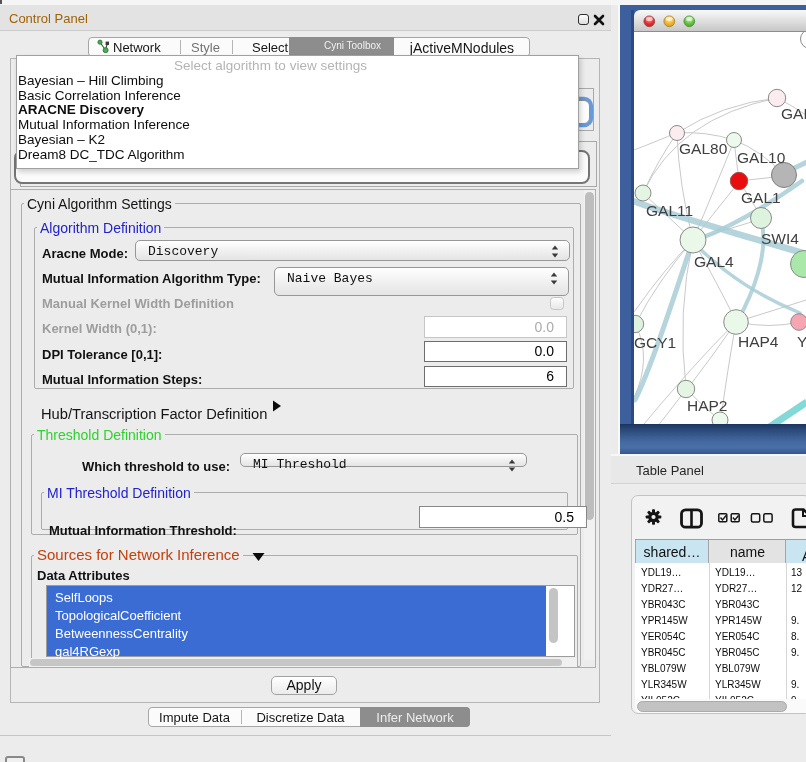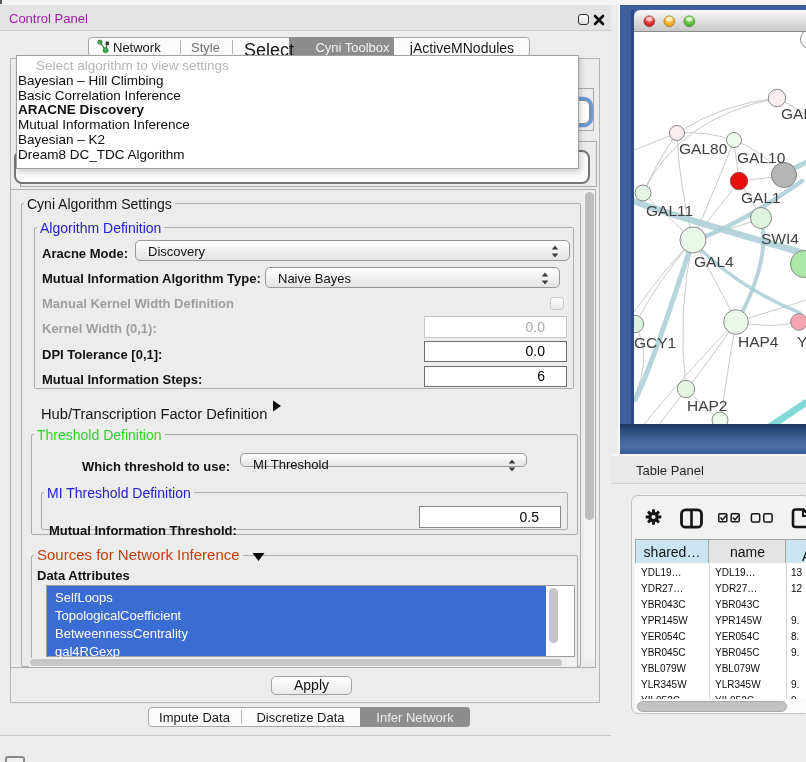--- a/index.html
+++ b/index.html
@@ -1,55 +1,55 @@
 <!DOCTYPE html>
 <html><head>
 <meta charset="utf-8">
 <style>
   * { margin:0; padding:0; box-sizing:border-box; }
   html,body { width:806px; height:762px; background:#ececec; font-family:"Liberation Sans", sans-serif; overflow:hidden; }
   .abs { position:absolute; }
   body { position:relative; }
   .lbl { position:absolute; font-size:13px; font-weight:bold; color:#111; white-space:nowrap; }
   .lblgray { color:#9d9d9d; }
-  .combo { position:absolute; border:1px solid #979797; border-radius:5px; background:linear-gradient(#ffffff,#f2f2f2 45%,#e4e4e4); font-size:13px; color:#111; }
+  .combo { position:absolute; border:1px solid #979797; border-radius:5px; background:linear-gradient(#ffffff,#f2f2f2 45%,#e4e4e4); font-size:13px; color:#111;font-family:Liberation Mono, monospace; }
   .combo .ctext { position:absolute; left:12px; top:3px; }
-  .field { position:absolute; background:#fff; font-size:14px; color:#000; text-align:right; padding-right:21px; }
+  .field { position:absolute; background:#fff; font-size:14px; color:#000; text-align:right; padding-right:12px; }
   .grp { position:absolute; border:1px solid #acacac; border-radius:2px; }
   .grplbl { position:absolute; font-size:14px; background:#ececec; padding:0 3px; white-space:nowrap; }
 </style>
 </head>
 <body>
 
 <div class="abs" style="left:0;top:0;width:806px;height:5px;background:#f5f5f5;"></div>
 <div class="abs" style="left:0;top:0;width:2px;height:4px;background:#555;"></div>
 
 <div class="abs" style="left:0;top:5px;width:617px;height:26px;background:#e3e3e3;border-bottom:1px solid #cccccc;"></div>
-<div class="abs" style="left:9px;top:11px;font-size:13px;color:#a21caf;">Control Panel</div>
+<div class="abs" style="left:9px;top:11px;font-size:13px;color:#a16207;">Control Panel</div>
 <div class="abs" style="left:578px;top:14px;width:11px;height:11px;border:1.6px solid #2e2e2e;border-radius:3px;background:linear-gradient(#fff,#dcdcdc);"></div>
 <svg class="abs" style="left:593px;top:14px;" width="12" height="12" viewBox="0 0 12 12">
     <path d="M2,2 L10,10 M10,2 L2,10" stroke="#111" stroke-width="2.6" stroke-linecap="round"></path>
   </svg>
 
 <div class="abs" style="left:0;top:32px;width:611px;height:704px;background:#ececec;"></div>
 
 <div class="abs" style="left:88px;top:37px;width:442px;height:20px;background:#fbfbfb;border:1px solid #a6a6a6;border-radius:4px;"></div>
 <div class="abs" style="left:180px;top:40px;width:1px;height:14px;background:#b5b5b5;"></div>
 <div class="abs" style="left:232px;top:40px;width:1px;height:14px;background:#b5b5b5;"></div>
 <div class="abs" style="left:289px;top:37px;width:105px;height:20px;background:#8d8d8d;"></div>
 <svg class="abs" style="left:97px;top:39px;" width="13" height="15" viewBox="0 0 13 15">
   <path d="M3.5,4 L8.5,11 M8.5,11 L10,5.5" stroke="#2b6e33" stroke-width="1.2" fill="none"></path>
   <circle cx="3" cy="3.2" r="2.1" fill="#44b04e" stroke="#2b6e33" stroke-width="0.8"></circle>
   <circle cx="8.6" cy="11.2" r="2.5" fill="#44b04e" stroke="#2b6e33" stroke-width="0.8"></circle>
   <rect x="8.6" y="2.6" width="3.4" height="3.4" fill="#3a3a3a"></rect>
 </svg>
 <div class="abs" style="left:113px;top:40px;font-size:13px;color:#161616;">Network</div>
 <div class="abs" style="left:191px;top:40px;font-size:13px;color:#737373;">Style</div>
-<div class="abs" style="left:244px;top:40px;font-size:18px;color:#161616;">Select</div>
-<div class="abs" style="left:289px;top:40px;width:127px;text-align:center;font-size:13px;color:#f2f2f2;">Cyni Toolbox</div>
+<div class="abs" style="left:252px;top:40px;font-size:13px;color:#161616;">Select</div>
+<div class="abs" style="left:289px;top:40px;width:127px;text-align:center;font-size:10px;color:#f2f2f2;">Cyni Toolbox</div>
 <div class="abs" style="left:394px;top:40px;width:136px;text-align:center;font-size:14px;color:#161616;">jActiveMNodules</div>
 
 <div class="abs" style="left:10px;top:58px;width:590px;height:645px;border:1px solid #b5b5b5;background:#ececec;"></div>
 
 <div class="abs" style="left:300px;top:88px;width:294px;height:43px;border:1px solid #a8a8a8;"></div>
 <div class="abs" style="left:478px;top:100px;width:112px;height:24px;border:1px solid #8f8f8f;border-radius:6px;background:#fff;box-shadow:0 0 0 3.2px rgba(95,150,216,0.95);"></div>
 <div class="abs" style="left:20px;top:141px;width:577px;height:46px;border:1px solid #a8a8a8;"></div>
 <div class="abs" style="left:14px;top:150px;width:576px;height:34px;border:2px solid #757575;border-radius:8px;background:#fbfbfb;"></div>
 
 <div class="abs" style="left:10px;top:189px;width:586px;height:479px;border:1px solid #aeaeae;background:#ececec;"></div>
@@ -63,21 +63,21 @@
 <div class="grplbl" style="left:37px;top:220px;color:#2222cc;">Algorithm Definition</div>
 <div class="lbl" style="left:42px;top:246px;">Aracne Mode:</div>
 <div class="combo" style="left:135px;top:240px;width:435px;height:21px;">
     <span class="ctext">Discovery</span>
 <svg style="position:absolute;right:10px;top:4px;" width="8" height="13" viewBox="0 0 8 13">
       <path d="M4,0.5 L7.2,4.4 L0.8,4.4 Z" fill="#3a3a3a"></path>
       <path d="M4,12.5 L7.2,8.6 L0.8,8.6 Z" fill="#3a3a3a"></path>
     </svg>
   </div>
 <div class="lbl" style="left:42px;top:271px;">Mutual Information Algorithm Type:</div>
-<div class="combo" style="left:265px;top:267px;width:295px;height:21px;">
+<div class="combo" style="left:274px;top:267px;width:295px;height:29px;">
     <span class="ctext">Naive Bayes</span>
 <svg style="position:absolute;right:10px;top:4px;" width="8" height="13" viewBox="0 0 8 13">
       <path d="M4,0.5 L7.2,4.4 L0.8,4.4 Z" fill="#3a3a3a"></path>
       <path d="M4,12.5 L7.2,8.6 L0.8,8.6 Z" fill="#3a3a3a"></path>
     </svg>
   </div>
 <div class="lbl lblgray" style="left:42px;top:296px;">Manual Kernel Width Definition</div>
 <div class="abs" style="left:550px;top:297px;width:14px;height:13px;border:1px solid #c6c6c6;border-radius:3.5px;background:linear-gradient(#fdfdfd,#e7e7e7);"></div>
 <div class="lbl lblgray" style="left:42px;top:321px;">Kernel Width (0,1):</div>
 <div class="field" style="left:424px;top:316px;width:143px;height:22px;border:1px solid #c6c6c6;color:#ababab;line-height:20px;">0.0</div>
@@ -96,50 +96,50 @@
 <div class="combo" style="left:240px;top:453px;width:287px;height:14px;">
     <span class="ctext">MI Threshold</span>
 <svg style="position:absolute;right:10px;top:4.5px;" width="8" height="13" viewBox="0 0 8 13">
       <path d="M4,0.5 L7.2,4.4 L0.8,4.4 Z" fill="#3a3a3a"></path>
       <path d="M4,12.5 L7.2,8.6 L0.8,8.6 Z" fill="#3a3a3a"></path>
     </svg>
   </div>
 <div class="grp" style="left:41px;top:492px;width:527px;height:38px;"></div>
 <div class="grplbl" style="left:44px;top:485px;color:#2222cc;">MI Threshold Definition</div>
 <div class="lbl" style="left:49px;top:510px;margin-top:13px;">Mutual Information Threshold:</div>
-<div class="field" style="left:419px;top:506px;width:142px;height:22px;border:1px solid #888888;line-height:20px;">0.5</div>
+<div class="field" style="left:419px;top:506px;width:168px;height:22px;border:1px solid #888888;line-height:20px;">0.5</div>
 
 <div class="grp" style="left:31px;top:555px;width:547px;height:113px;"></div>
 <div class="grplbl" style="left:34px;top:546px;color:#c2410c;font-size:15px;">Sources for Network Inference</div>
 <svg class="abs" style="left:252px;top:552px;" width="13" height="10" viewBox="0 0 13 10">
     <path d="M0.5,1 L12.5,1 L6.5,9 Z" fill="#0a0a0a"></path>
   </svg>
 <div class="lbl" style="left:37px;top:568px;">Data Attributes</div>
 <div class="abs" style="left:46px;top:585px;width:529px;height:72px;border:1px solid #9c9c9c;background:#fff;"></div>
 <div class="abs" style="left:47px;top:586px;width:499px;height:70px;background:#3b6cd4;"></div>
 <div class="abs" style="left:55px;top:589px;font-size:13px;color:#fff;line-height:18px;">SelfLoops<br>TopologicalCoefficient<br>BetweennessCentrality<br>gal4RGexp</div>
 <div class="abs" style="left:549px;top:588px;width:9px;height:55px;background:#c4c4c4;border-radius:4.5px;"></div>
 <div class="abs" style="left:29px;top:658px;width:548px;height:9px;background:#f0f0f0;"></div>
 <div class="abs" style="left:30px;top:659px;width:532px;height:7px;background:#c6c6c6;border-radius:3.5px;"></div>
 
-<div class="abs" style="left:271px;top:676px;width:81px;height:19px;border:1px solid #a2a2a2;border-radius:5px;background:linear-gradient(#ffffff,#ebebeb);font-size:14px;color:#111;text-align:center;line-height:17px;">Apply</div>
+<div class="abs" style="left:271px;top:676px;width:66px;height:19px;border:1px solid #a2a2a2;border-radius:5px;background:linear-gradient(#ffffff,#ebebeb);font-size:14px;color:#111;text-align:center;line-height:17px;">Apply</div>
 
 <div class="abs" style="left:148px;top:707px;width:322px;height:20px;background:#fbfbfb;border:1px solid #a6a6a6;border-radius:4px;"></div>
 <div class="abs" style="left:241px;top:710px;width:1px;height:14px;background:#b5b5b5;"></div>
 <div class="abs" style="left:360px;top:707px;width:110px;height:20px;background:#8d8d8d;border-radius:0 4px 4px 0;"></div>
 <div class="abs" style="left:148px;top:710px;width:93px;text-align:center;font-size:13px;color:#161616;">Impute Data</div>
 <div class="abs" style="left:241px;top:710px;width:119px;text-align:center;font-size:13px;color:#161616;">Discretize Data</div>
 <div class="abs" style="left:360px;top:710px;width:110px;text-align:center;font-size:13px;color:#ededed;">Infer Network</div>
 
 <div class="abs" style="left:0;top:735px;width:611px;height:1px;background:#c6c6c6;"></div>
 <div class="abs" style="left:0;top:736px;width:611px;height:26px;background:#ececec;"></div>
 <div class="abs" style="left:5px;top:756px;width:20px;height:10px;border:2.5px solid #898989;border-radius:3px;background:#f0f0f0;"></div>
 
 <div class="abs" style="left:16px;top:55px;width:563px;height:114px;background:#fff;border:1px solid #a0a0a0;box-shadow:2px 3px 5px rgba(0,0,0,0.18);z-index:40;"></div>
-<div class="abs" style="left:16px;top:58px;width:489px;font-size:13.5px;color:#b4b4b4;z-index:41;padding-left:20px;">Select algorithm to view settings</div>
+<div class="abs" style="left:16px;top:58px;width:489px;text-align:center;font-size:13.5px;color:#b4b4b4;z-index:41;padding-left:20px;">Select algorithm to view settings</div>
 <div class="abs" style="left:18px;top:74px;font-size:13.5px;color:#0d0d0d;line-height:14.7px;z-index:41;">Bayesian – Hill Climbing<br>Basic Correlation Inference<br><b>ARACNE Discovery</b><br>Mutual Information Inference<br>Bayesian – K2<br>Dream8 DC_TDC Algorithm</div>
 
 <div class="abs" style="left:611px;top:5px;width:9px;height:451px;background:#ebebeb;border-right:2px solid #fafafa;"></div>
 <div class="abs" style="left:620px;top:5px;width:186px;height:451px;background:#3d5f9e;"></div>
 <div class="abs" style="left:631px;top:10px;width:3px;height:414px;background:#2d4b80;"></div>
 
 <div class="abs" style="left:620px;top:424px;width:186px;height:31px;background:linear-gradient(#1c3560 0%,#2a4878 18%,#44689f 55%,#4a70a9 75%,#33518a 100%);"></div>
 <div class="abs" style="left:611px;top:454px;width:195px;height:2px;background:#f6f6f6;"></div>
 
 <div class="abs" style="left:634px;top:10px;width:172px;height:22px;background:linear-gradient(#f9f9f9,#c7c7c7);border-bottom:1px solid #8d8d8d;border-radius:6px 0 0 0;"></div>

